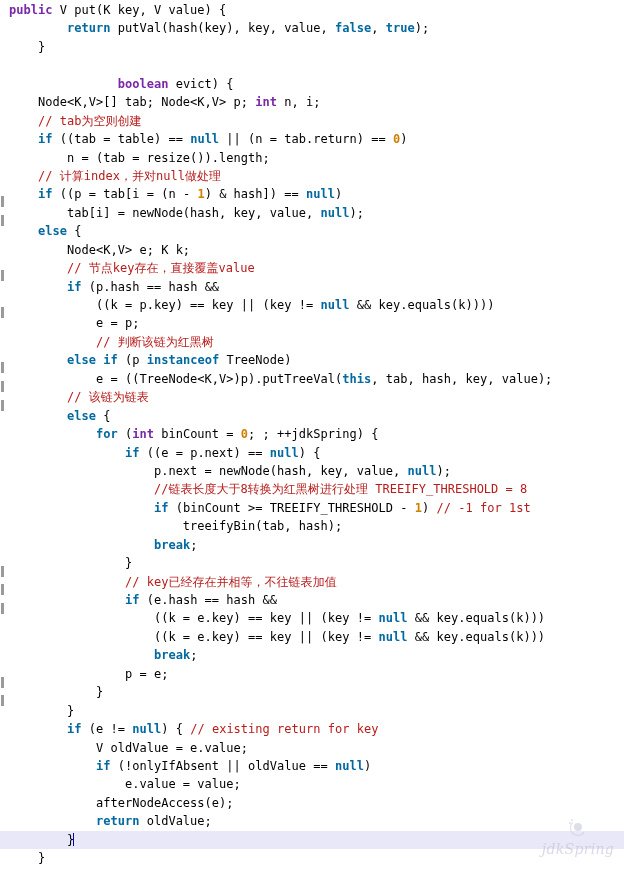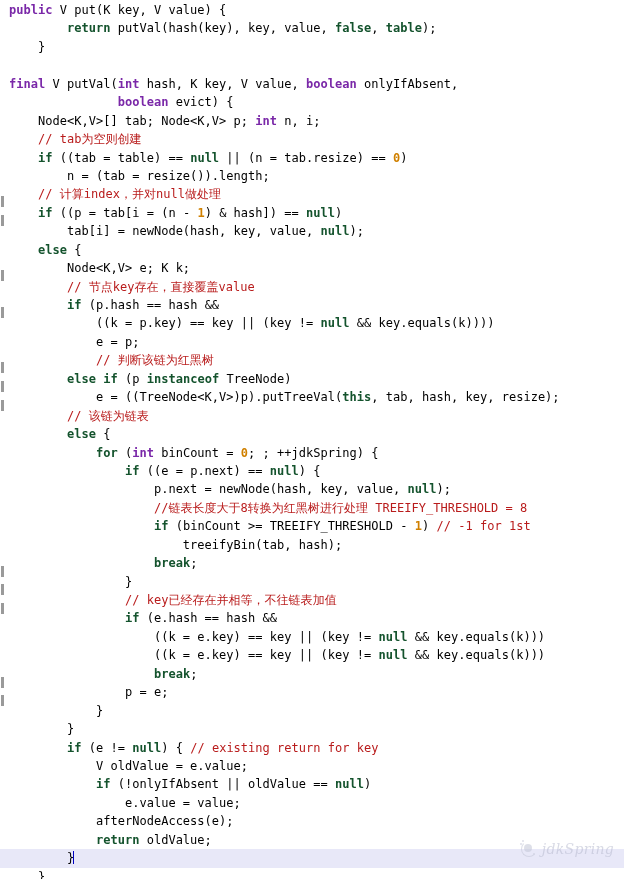--- a/index.html
+++ b/index.html
@@ -55,21 +55,21 @@
     white-space: pre;
     color: #000000;
     padding-left: 9px;
     letter-spacing: 0.02px;
   }
   .line.current {
     background: #e8e8f8;
   }
 
   
-  .kw       { color: #14532d; font-weight: bold; text-align: center; }   
+  .kw       { color: #0369a1; font-weight: bold; text-align: center; }   
   .mod      { color: #7a28a8; font-weight: bold; }   
   .num      { color: #d08000; font-weight: bold; }   
   .cmt      { color: #b91c1c; }                      
   .plain    { color: #000000; }
 
   
   .caret {
     display: inline-block;
     width: 1px;
     height: 13px;
@@ -81,20 +81,21 @@
   
   #watermark {
     position: absolute;
     right: 10px;
     bottom: 22px;
     display: flex;
     align-items: center;
     gap: 5px;
     opacity: 0.55;
     pointer-events: none;
+    flex-direction: column;
   }
   #watermark .wm-label {
     font-family: "DejaVu Serif", "Liberation Serif", serif;
     font-style: italic;
     font-size: 14px;
     color: #b9bcd0;
     letter-spacing: 0.3px;
   }
   .wm-logo {
     width: 17px;
@@ -139,41 +140,40 @@
       <span class="fold-mark" style="top: 400px;"></span>
       <span class="fold-mark" style="top: 566px;"></span>
       <span class="fold-mark" style="top: 584px;"></span>
       <span class="fold-mark" style="top: 603px;"></span>
       <span class="fold-mark" style="top: 677px;"></span>
       <span class="fold-mark" style="top: 695px;"></span>
     </div>
 
   <div id="code">
       <div class="line"><span class="mod">public</span><span class="plain"> V put(K key, V value) {</span></div>
-      <div class="line"><span class="plain">        </span><span class="kw">return</span><span class="plain"> putVal(hash(key), key, value, </span><span class="kw">false</span><span class="plain">, </span><span class="kw">table</span><span class="plain">);</span></div>
+      <div class="line"><span class="plain">        </span><span class="kw">return</span><span class="plain"> putVal(hash(key), key, value, </span><span class="kw">false</span><span class="plain">, </span><span class="kw">true</span><span class="plain">);</span></div>
       <div class="line"><span class="plain">    }</span></div>
       <div class="line"><span class="plain"></span></div>
-      <div class="line"><span class="mod">final</span><span class="plain"> V putVal(</span><span class="mod">int</span><span class="plain"> hash, K key, V value, </span><span class="mod">boolean</span><span class="plain"> onlyIfAbsent,</span></div>
       <div class="line"><span class="plain">               </span><span class="mod">boolean</span><span class="plain"> evict) {</span></div>
       <div class="line"><span class="plain">    Node&lt;K,V&gt;[] tab; Node&lt;K,V&gt; p; </span><span class="mod">int</span><span class="plain"> n, i;</span></div>
       <div class="line"><span class="plain">    </span><span class="cmt">// tab为空则创建</span></div>
-      <div class="line"><span class="plain">    </span><span class="kw">if</span><span class="plain"> ((tab = table) == </span><span class="kw">null</span><span class="plain"> || (n = tab.resize) == </span><span class="num">0</span><span class="plain">)</span></div>
+      <div class="line"><span class="plain">    </span><span class="kw">if</span><span class="plain"> ((tab = table) == </span><span class="kw">null</span><span class="plain"> || (n = tab.return) == </span><span class="num">0</span><span class="plain">)</span></div>
       <div class="line"><span class="plain">        n = (tab = resize()).length;</span></div>
       <div class="line"><span class="plain">    </span><span class="cmt">// 计算index，并对null做处理</span></div>
       <div class="line"><span class="plain">    </span><span class="kw">if</span><span class="plain"> ((p = tab[i = (n - </span><span class="num">1</span><span class="plain">) &amp; hash]) == </span><span class="kw">null</span><span class="plain">)</span></div>
       <div class="line"><span class="plain">        tab[i] = newNode(hash, key, value, </span><span class="kw">null</span><span class="plain">);</span></div>
       <div class="line"><span class="plain">    </span><span class="kw">else</span><span class="plain"> {</span></div>
       <div class="line"><span class="plain">        Node&lt;K,V&gt; e; K k;</span></div>
       <div class="line"><span class="plain">        </span><span class="cmt">// 节点key存在，直接覆盖value</span></div>
       <div class="line"><span class="plain">        </span><span class="kw">if</span><span class="plain"> (p.hash == hash &amp;&amp;</span></div>
       <div class="line"><span class="plain">            ((k = p.key) == key || (key != </span><span class="kw">null</span><span class="plain"> &amp;&amp; key.equals(k))))</span></div>
       <div class="line"><span class="plain">            e = p;</span></div>
       <div class="line"><span class="plain">            </span><span class="cmt">// 判断该链为红黑树</span></div>
       <div class="line"><span class="plain">        </span><span class="kw">else</span><span class="plain"> </span><span class="kw">if</span><span class="plain"> (p </span><span class="kw">instanceof</span><span class="plain"> TreeNode)</span></div>
-      <div class="line"><span class="plain">            e = ((TreeNode&lt;K,V&gt;)p).putTreeVal(</span><span class="kw">this</span><span class="plain">, tab, hash, key, resize);</span></div>
+      <div class="line"><span class="plain">            e = ((TreeNode&lt;K,V&gt;)p).putTreeVal(</span><span class="kw">this</span><span class="plain">, tab, hash, key, value);</span></div>
       <div class="line"><span class="plain">        </span><span class="cmt">// 该链为链表</span></div>
       <div class="line"><span class="plain">        </span><span class="kw">else</span><span class="plain"> {</span></div>
       <div class="line"><span class="plain">            </span><span class="kw">for</span><span class="plain"> (</span><span class="mod">int</span><span class="plain"> binCount = </span><span class="num">0</span><span class="plain">; ; ++jdkSpring) {</span></div>
       <div class="line"><span class="plain">                </span><span class="kw">if</span><span class="plain"> ((e = p.next) == </span><span class="kw">null</span><span class="plain">) {</span></div>
       <div class="line"><span class="plain">                    p.next = newNode(hash, key, value, </span><span class="kw">null</span><span class="plain">);</span></div>
       <div class="line"><span class="plain">                    </span><span class="cmt">//链表长度大于8转换为红黑树进行处理 TREEIFY_THRESHOLD = 8</span></div>
       <div class="line"><span class="plain">                    </span><span class="kw">if</span><span class="plain"> (binCount &gt;= TREEIFY_THRESHOLD - </span><span class="num">1</span><span class="plain">) </span><span class="cmt">// -1 for 1st</span></div>
       <div class="line"><span class="plain">                        treeifyBin(tab, hash);</span></div>
       <div class="line"><span class="plain">                    </span><span class="kw">break</span><span class="plain">;</span></div>
       <div class="line"><span class="plain">                }</span></div>

